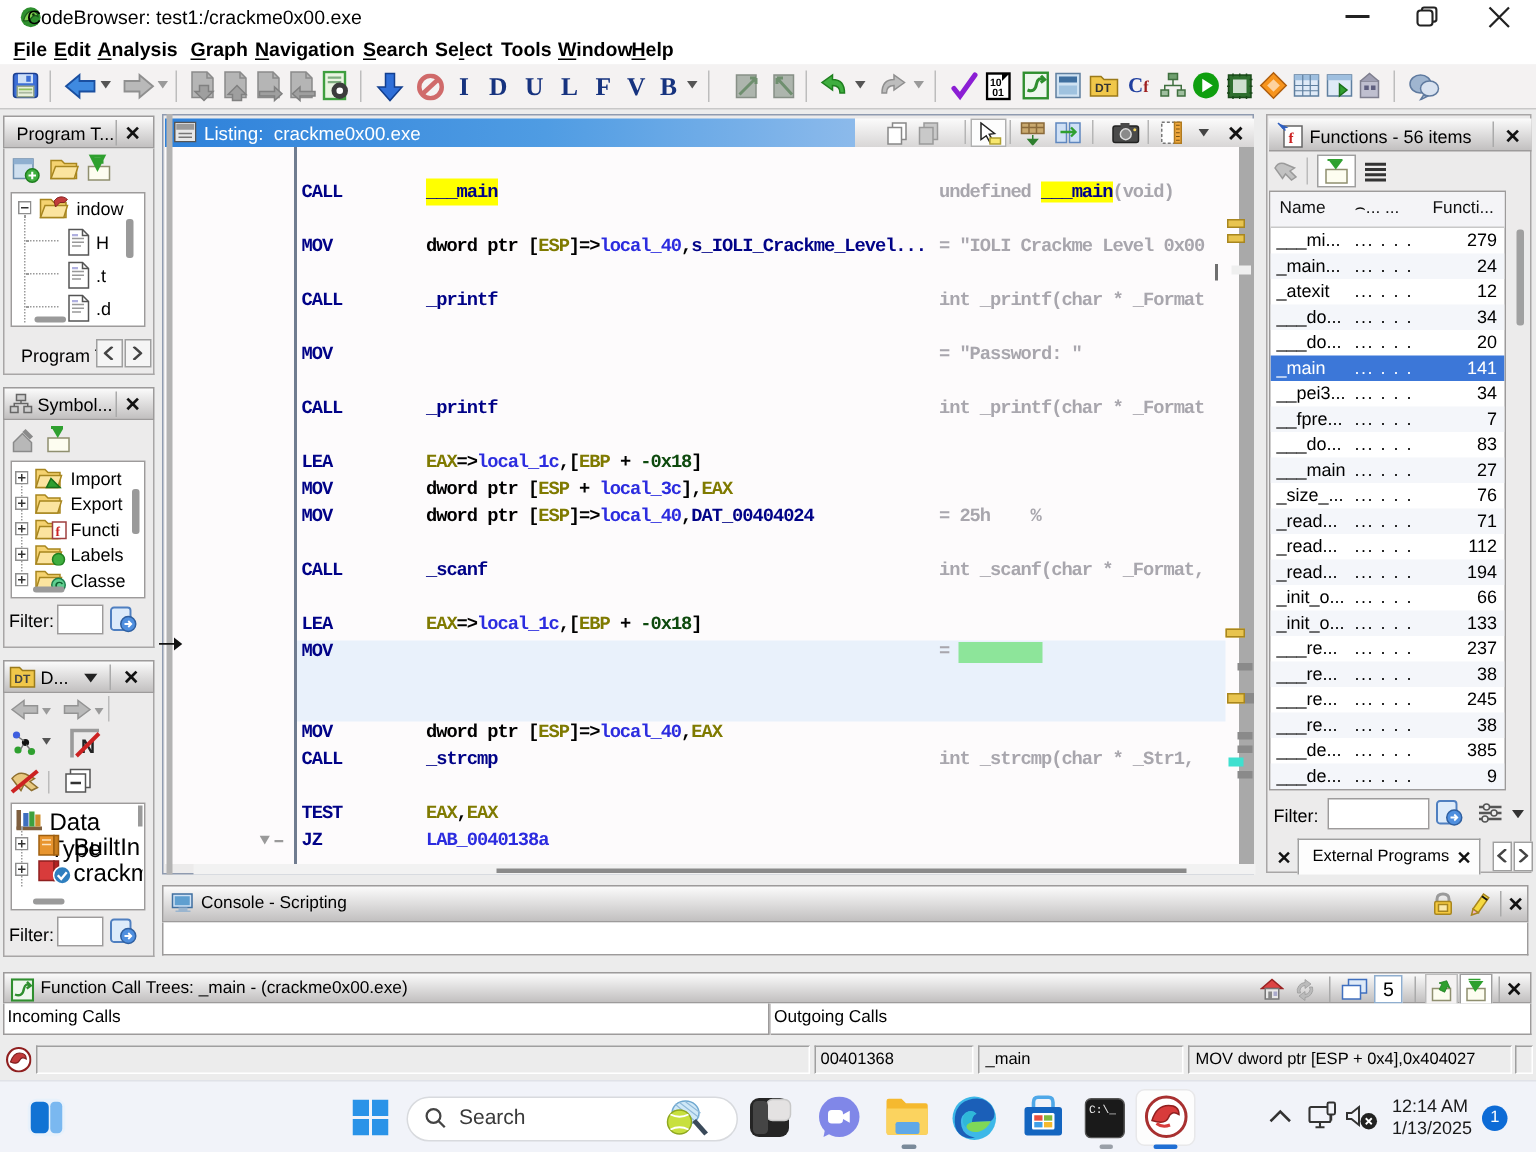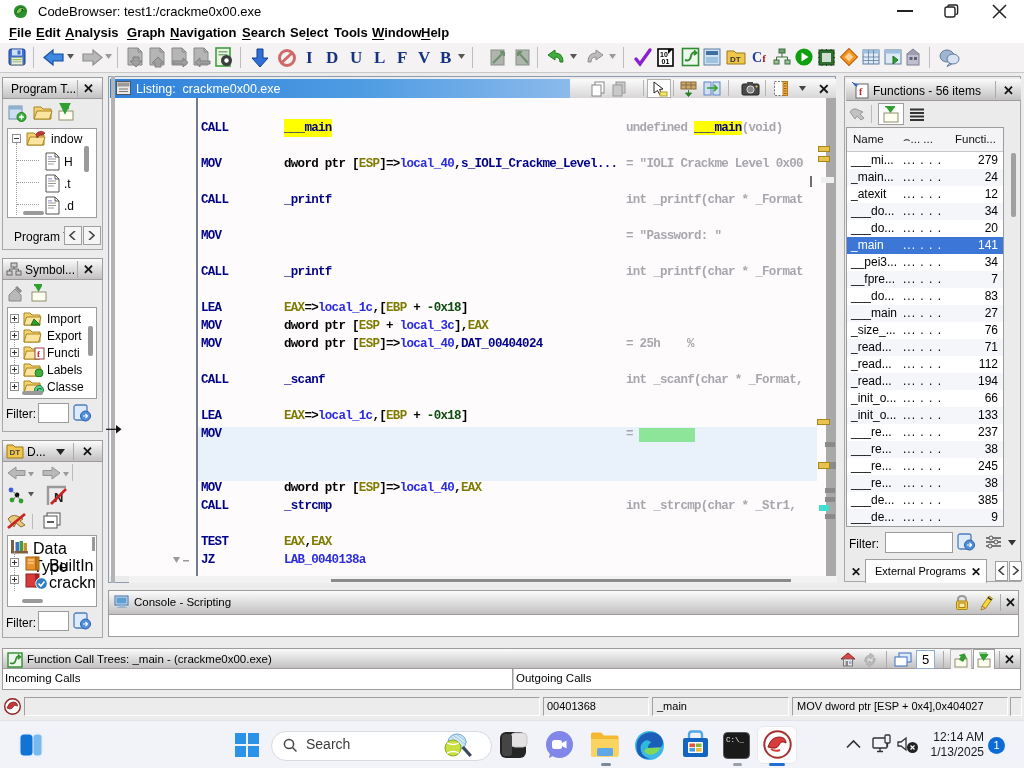--- a/index.html
+++ b/index.html
@@ -1,21 +1,21 @@
 <!DOCTYPE html>
 <html><head>
 <meta charset="utf-8">
 <style>
 * { margin:0; padding:0; box-sizing:border-box; }
 html,body { width:1024px; height:768px; overflow:hidden; background:#ececec; font-family:"Liberation Sans",sans-serif; }
 .abs { position:absolute; }
 #stage { position:relative; width:1024px; height:768px; }
 
 #titlebar { left:0; top:0; width:1024px; height:24px; background:#ffffff; }
-#titletext { left:38px; top:4px; font-size:13px; color:#000; }
+#titletext { left:18px; top:4px; font-size:13px; color:#000; }
 #menubar { left:0; top:24px; width:1024px; height:19px; background:#ffffff; font-size:13px; color:#000; }
 .menuitem { position:absolute; top:1px;font-weight:bold; }
 .mn { text-decoration:underline; text-underline-offset:2px; }
 #toolbar { left:0; top:43px; width:1024px; height:30px; background:#f4f2f2; border-bottom:1px solid #c8c8c8; }
 .tsep { position:absolute; top:4px; width:1px; height:21px; background:#bdbdbd; }
 
 .phead { position:absolute; height:22px; background:linear-gradient(#fbfbfb,#c2c0c0); border:1px solid #9d9b9b; font-size:12px; color:#000; }
 .pheadtxt { position:absolute; top:4px; }
 .px { position:absolute; font-weight:bold; color:#111; font-size:13px; }
 .panelbody { position:absolute; background:#ecebeb; border:1px solid #a8a6a6; border-top:none; }
@@ -974,16 +974,16 @@
       <rect x="1" y="4" width="14" height="10" rx="1" fill="none" stroke="#333" stroke-width="1.4"></rect>
       <path d="M5 17.5 h6 M8 14 v3.5" stroke="#333" stroke-width="1.4"></path>
       <rect x="13" y="1" width="5" height="8" rx="1" fill="#f1f3f9" stroke="#333" stroke-width="1.3"></rect>
       <path d="M15.5 9 V13" stroke="#333" stroke-width="1.3"></path>
     </svg>
     <svg class="abs" style="left:897px;top:15px" width="22" height="18" viewBox="0 0 22 18">
       <path d="M1 6 H4 L9 2 V14 L4 10 H1Z" fill="none" stroke="#333" stroke-width="1.3"></path>
       <circle cx="15.5" cy="11.5" r="5.5" fill="#222"></circle>
       <path d="M13.5 9.5 L17.5 13.5 M17.5 9.5 L13.5 13.5" stroke="#fff" stroke-width="1.2"></path>
     </svg>
-    <div class="abs" style="left:928px;top:9px;width:56px;height:30px;font-size:12px;color:#1a1a1a;text-align:right;line-height:15px">12:14 AM<br>1/13/2025</div>
+    <div class="abs" style="left:928px;top:9px;width:56px;height:30px;font-size:12px;color:#1a1a1a;line-height:15px">12:14 AM<br>1/13/2025</div>
     <div class="abs" style="left:988px;top:16px;width:17px;height:17px;border-radius:50%;background:#0d6bd6;color:#fff;font-size:11px;text-align:center;line-height:17px">1</div>
   </div>
 </div>
 
 </body></html>

